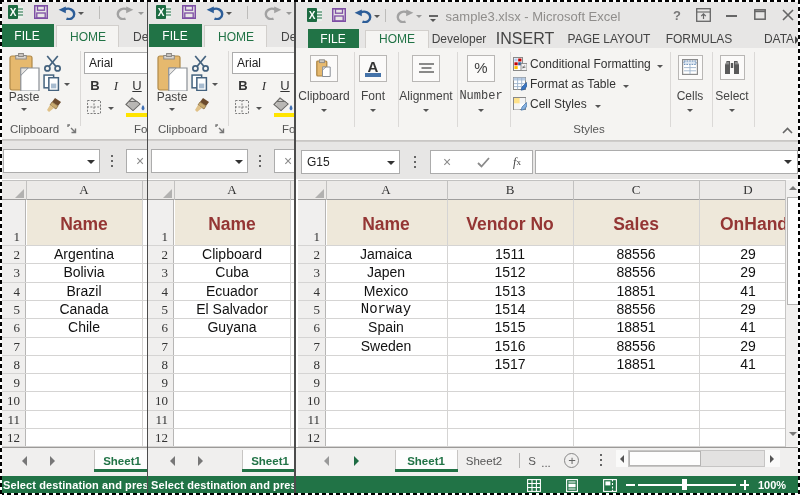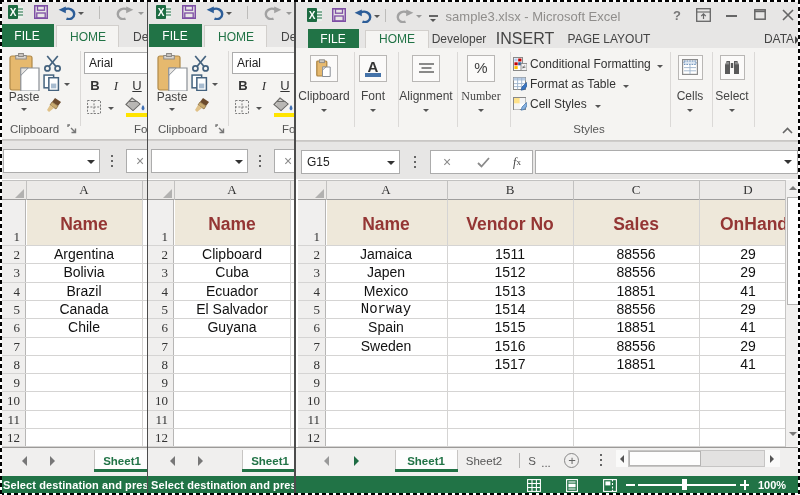--- a/index.html
+++ b/index.html
@@ -338,20 +338,21 @@
       <path d="M1 1 L11 11 M11 1 L1 11" stroke="#666" stroke-width="1.6"></path>
     </svg>
     <div class="" style="left:0px;top:29px;width:504px;height:19px;background:#e7e6e5;position:absolute;"></div>
     <div class="" style="left:12px;top:29px;width:51px;height:19px;background:#217346;position:absolute;"></div>
     <div class="t" style="top:27px;font-size:12px;color:#fff;font-weight:normal;font-family:'Liberation Sans',sans-serif;line-height:24px;height:24px;white-space:nowrap;left:37px;transform:translateX(-50%);">FILE</div>
     <div class="" style="left:69px;top:30px;width:64px;height:18px;background:#f5f4f2;border:1px solid #d2cfcc;border-bottom:none;position:absolute;"></div>
     <div class="t" style="top:27px;font-size:12px;color:#217346;font-weight:normal;font-family:'Liberation Sans',sans-serif;line-height:24px;height:24px;white-space:nowrap;left:101px;transform:translateX(-50%);">HOME</div>
     <div class="t" style="top:27px;font-size:12px;color:#444;font-weight:normal;font-family:'Liberation Sans',sans-serif;line-height:24px;height:24px;white-space:nowrap;left:163px;transform:translateX(-50%);">Developer</div>
     <div class="t" style="top:27px;font-size:16px;color:#444;font-weight:normal;font-family:'Liberation Sans',sans-serif;line-height:24px;height:24px;white-space:nowrap;left:229px;transform:translateX(-50%);">INSERT</div>
     <div class="t" style="top:27px;font-size:12px;color:#444;font-weight:normal;font-family:'Liberation Sans',sans-serif;line-height:24px;height:24px;white-space:nowrap;left:313px;transform:translateX(-50%);">PAGE LAYOUT</div>
+    <div class="t" style="top:27px;font-size:12px;color:#444;font-weight:normal;font-family:'Liberation Sans',sans-serif;line-height:24px;height:24px;white-space:nowrap;left:403px;transform:translateX(-50%);">FORMULAS</div>
     <div class="t" style="top:27px;font-size:12px;color:#444;font-weight:normal;font-family:'Liberation Sans',sans-serif;line-height:24px;height:24px;white-space:nowrap;left:483px;transform:translateX(-50%);">DATA</div>
     <div style="position:absolute;left:499px;top:36px;width:0;height:0;border-top:4px solid transparent;border-bottom:4px solid transparent;border-left:4px solid #444;"></div>
     <div class="" style="left:0px;top:48px;width:504px;height:93px;background:#f5f4f2;border-bottom:1px solid #c9c7c5;position:absolute;"></div>
     <div class="" style="left:14px;top:55px;width:28px;height:27px;background:#fbfaf9;border:1px solid #b9b7b5;position:absolute;"></div>
     <svg style="position:absolute;left:20px;top:59px" width="15" height="18" viewBox="0 0 15 18">
 <rect x="0.8" y="2" width="10" height="15" rx="1" fill="#e6b96e" stroke="#a9813f" stroke-width="1.2"></rect>
 <rect x="3.4" y="0.8" width="5" height="2.8" fill="#ccc8c2" stroke="#8c8984" stroke-width="0.9"></rect>
 <path d="M6.5 8 L14.2 8 L14.2 17.5 L6.5 17.5 Z" fill="#fff" stroke="#8a8f96" stroke-width="1"></path>
 <path d="M6.5 8 L10 8 L6.5 11.2 Z" fill="#e4e2df" stroke="#8a8f96" stroke-width="0.8"></path>
     </svg>
@@ -372,21 +373,21 @@
         <line x1="0" y1="1" x2="15" y2="1"></line>
         <line x1="2.5" y1="5" x2="12.5" y2="5"></line>
         <line x1="0" y1="9" x2="15" y2="9"></line>
       </g>
     </svg>
     <div class="t" style="top:84px;font-size:12px;color:#444;font-weight:normal;font-family:'Liberation Sans',sans-serif;line-height:24px;height:24px;white-space:nowrap;left:130px;transform:translateX(-50%);">Alignment</div>
     <div style="position:absolute;left:127px;top:109px;width:0;height:0;border-left:3px solid transparent;border-right:3px solid transparent;border-top:3px solid #555;"></div>
     <div class="" style="left:161px;top:52px;width:1px;height:75px;background:#dbd9d7;position:absolute;"></div>
     <div class="" style="left:171px;top:55px;width:28px;height:27px;background:#fbfaf9;border:1px solid #b9b7b5;position:absolute;"></div>
     <div class="t" style="top:53px;font-size:15px;color:#404040;font-weight:normal;font-family:'Liberation Sans',sans-serif;line-height:30px;height:30px;white-space:nowrap;left:185px;transform:translateX(-50%);">%</div>
-    <div class="t" style="top:84px;font-size:12px;color:#444;font-weight:normal;font-family:Liberation Serif, serif;line-height:24px;height:24px;white-space:nowrap;left:185px;transform:translateX(-50%);">Number</div>
+    <div class="t" style="top:84px;font-size:12px;color:#444;font-weight:normal;font-family:Liberation Mono, monospace;line-height:24px;height:24px;white-space:nowrap;left:185px;transform:translateX(-50%);">Number</div>
     <div style="position:absolute;left:182px;top:109px;width:0;height:0;border-left:3px solid transparent;border-right:3px solid transparent;border-top:3px solid #555;"></div>
     <div class="" style="left:214px;top:52px;width:1px;height:75px;background:#dbd9d7;position:absolute;"></div>
     <svg style="position:absolute;left:217px;top:57px" width="14" height="14" viewBox="0 0 14 14">
 <rect x="0.5" y="0.5" width="9" height="13" fill="#fff" stroke="#888" stroke-width="1"></rect>
 <rect x="1.4" y="1.5" width="3.3" height="3" fill="#b4c6e7"></rect>
       <rect x="5.2" y="1.5" width="3.3" height="3" fill="#c00000"></rect>
 <rect x="1.4" y="5.3" width="3.3" height="3" fill="#c00000"></rect>
       <rect x="5.2" y="5.3" width="3.3" height="3" fill="#2e5e9e"></rect>
 <rect x="1.4" y="9.1" width="3.3" height="3" fill="#ffc000"></rect>
 <rect x="8" y="6.5" width="6" height="7" fill="#f2f2f2" stroke="#888" stroke-width="0.9"></rect>

